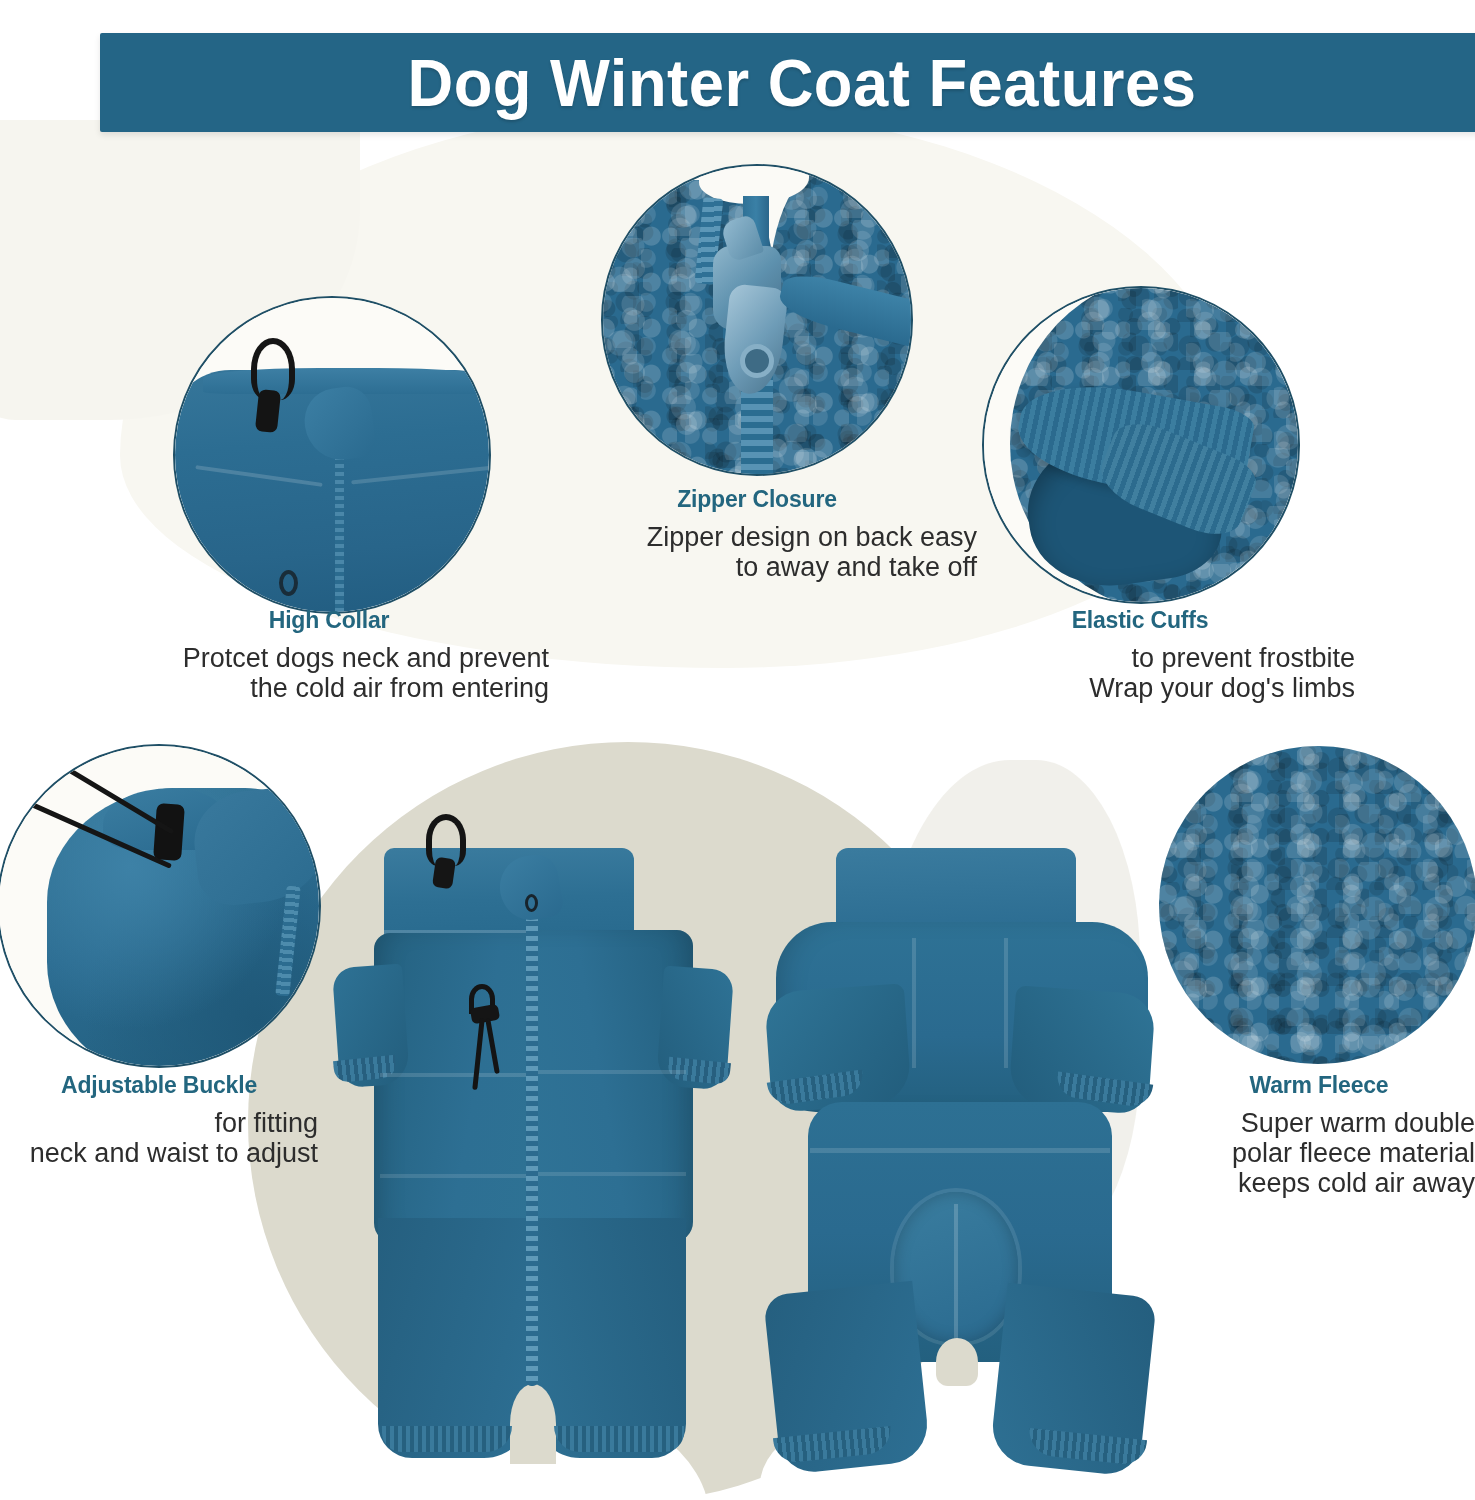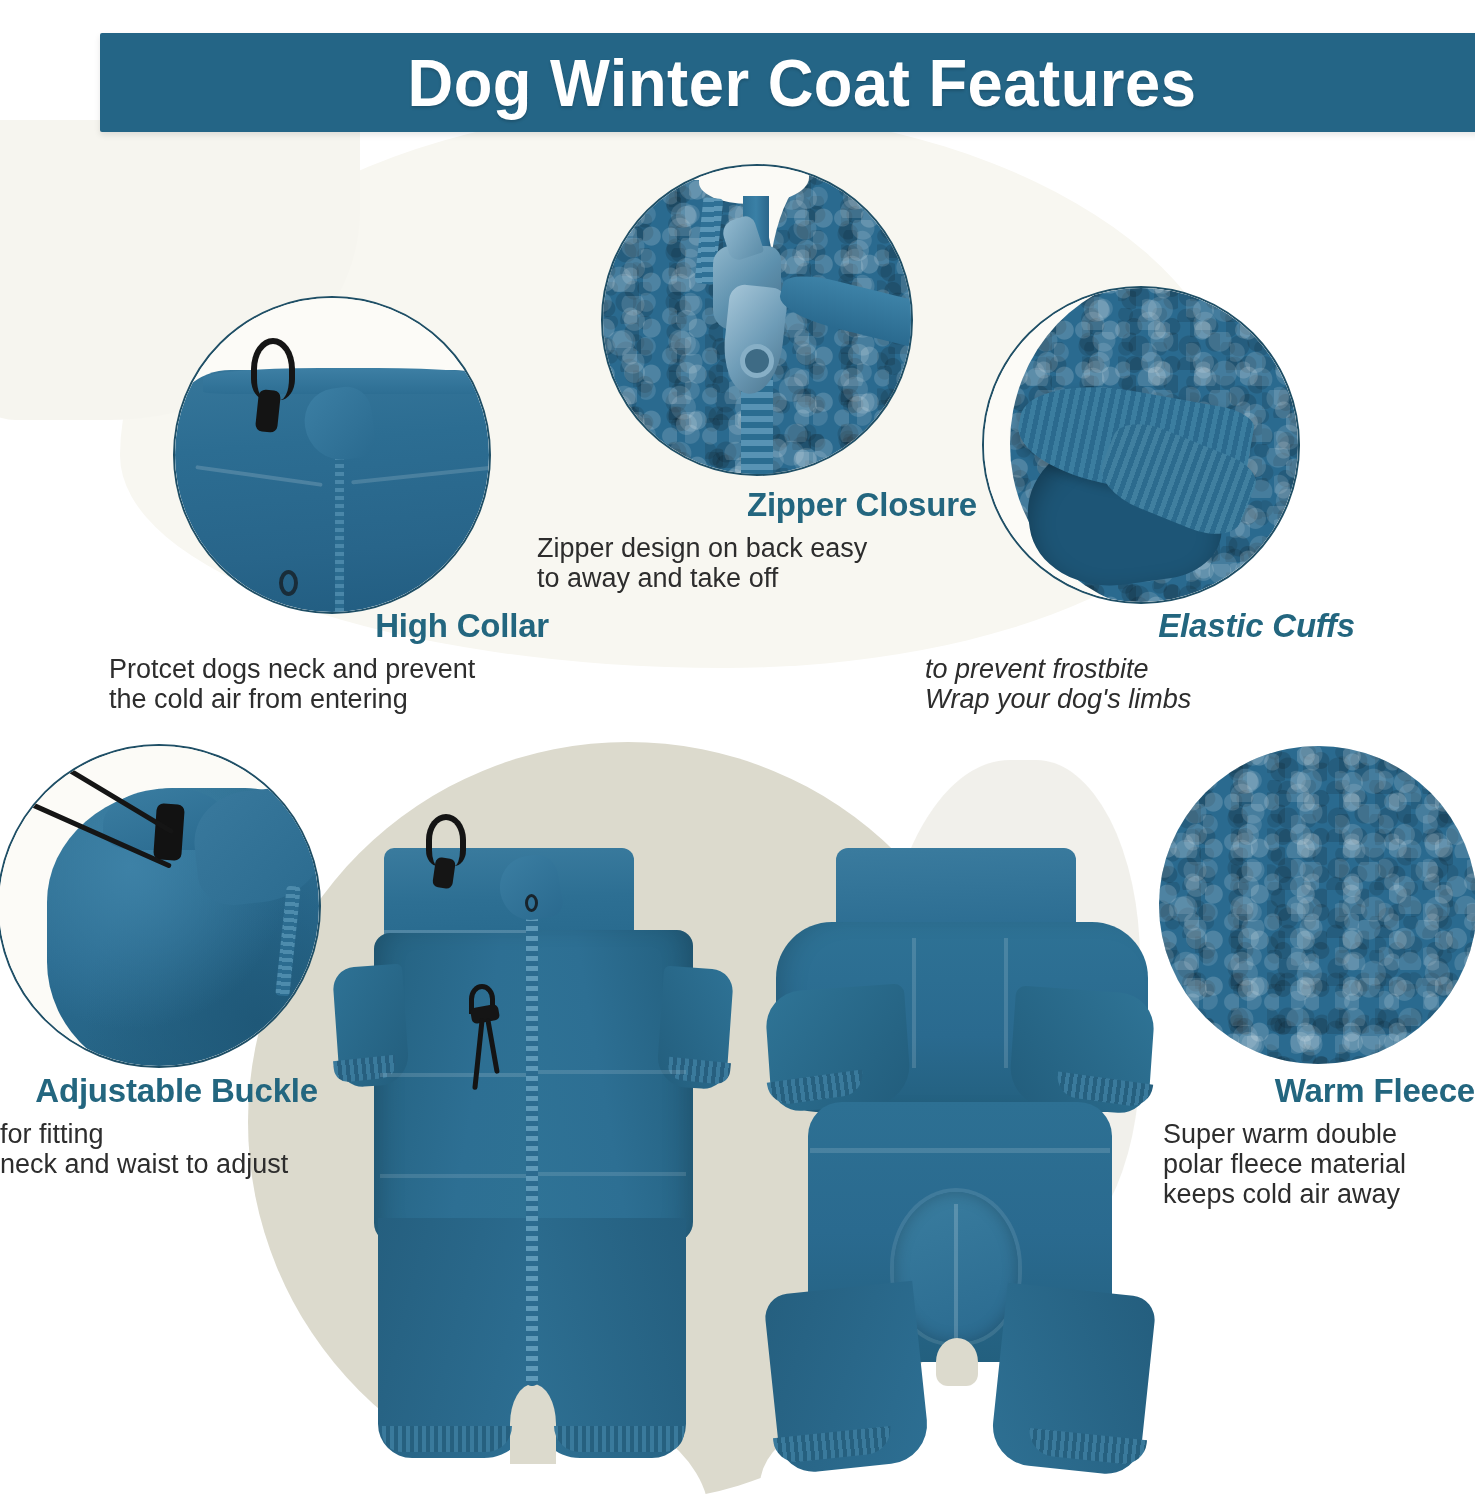--- a/index.html
+++ b/index.html
@@ -77,28 +77,28 @@
     white-space:nowrap;
     text-shadow:0 2px 3px rgba(0,0,0,.18);
     transform:scaleX(.96);
   }
 
   
   .feature { position:absolute; z-index:3; }
   .feature .f-head {
     color:#23667f;
     font-weight:bold;
-    text-align:right;
-    font-size:33px;
+    text-align:center;
+    font-size:23px;
     line-height:1.12;
     letter-spacing:-.2px;
   }
   .feature .f-body {
     color:#2d2d2d;
-    text-align:left;
+    text-align:right;
     font-size:27px;
     line-height:1.12;
     margin-top:9px;
     font-weight:400;
   }
   .feature .f-body span { display:block; }
 
   
   .photo-circle {
     position:absolute;
@@ -440,21 +440,21 @@
 </div>
 
 <div class="feature" style="left:537px; top:487px; width:440px;">
   <div class="f-head">Zipper Closure</div>
   <div class="f-body">
     <span>Zipper design on back easy</span>
     <span>to away and take off</span>
   </div>
 </div>
 
-<div class="feature" style="left:925px; top:608px; width:430px;font-style:italic;">
+<div class="feature" style="left:925px; top:608px; width:430px;">
   <div class="f-head">Elastic Cuffs</div>
   <div class="f-body">
     <span>to prevent frostbite</span>
     <span>Wrap your dog's limbs</span>
   </div>
 </div>
 
 <div class="feature" style="left:0px; top:1073px; width:318px;">
   <div class="f-head">Adjustable Buckle</div>
   <div class="f-body">

